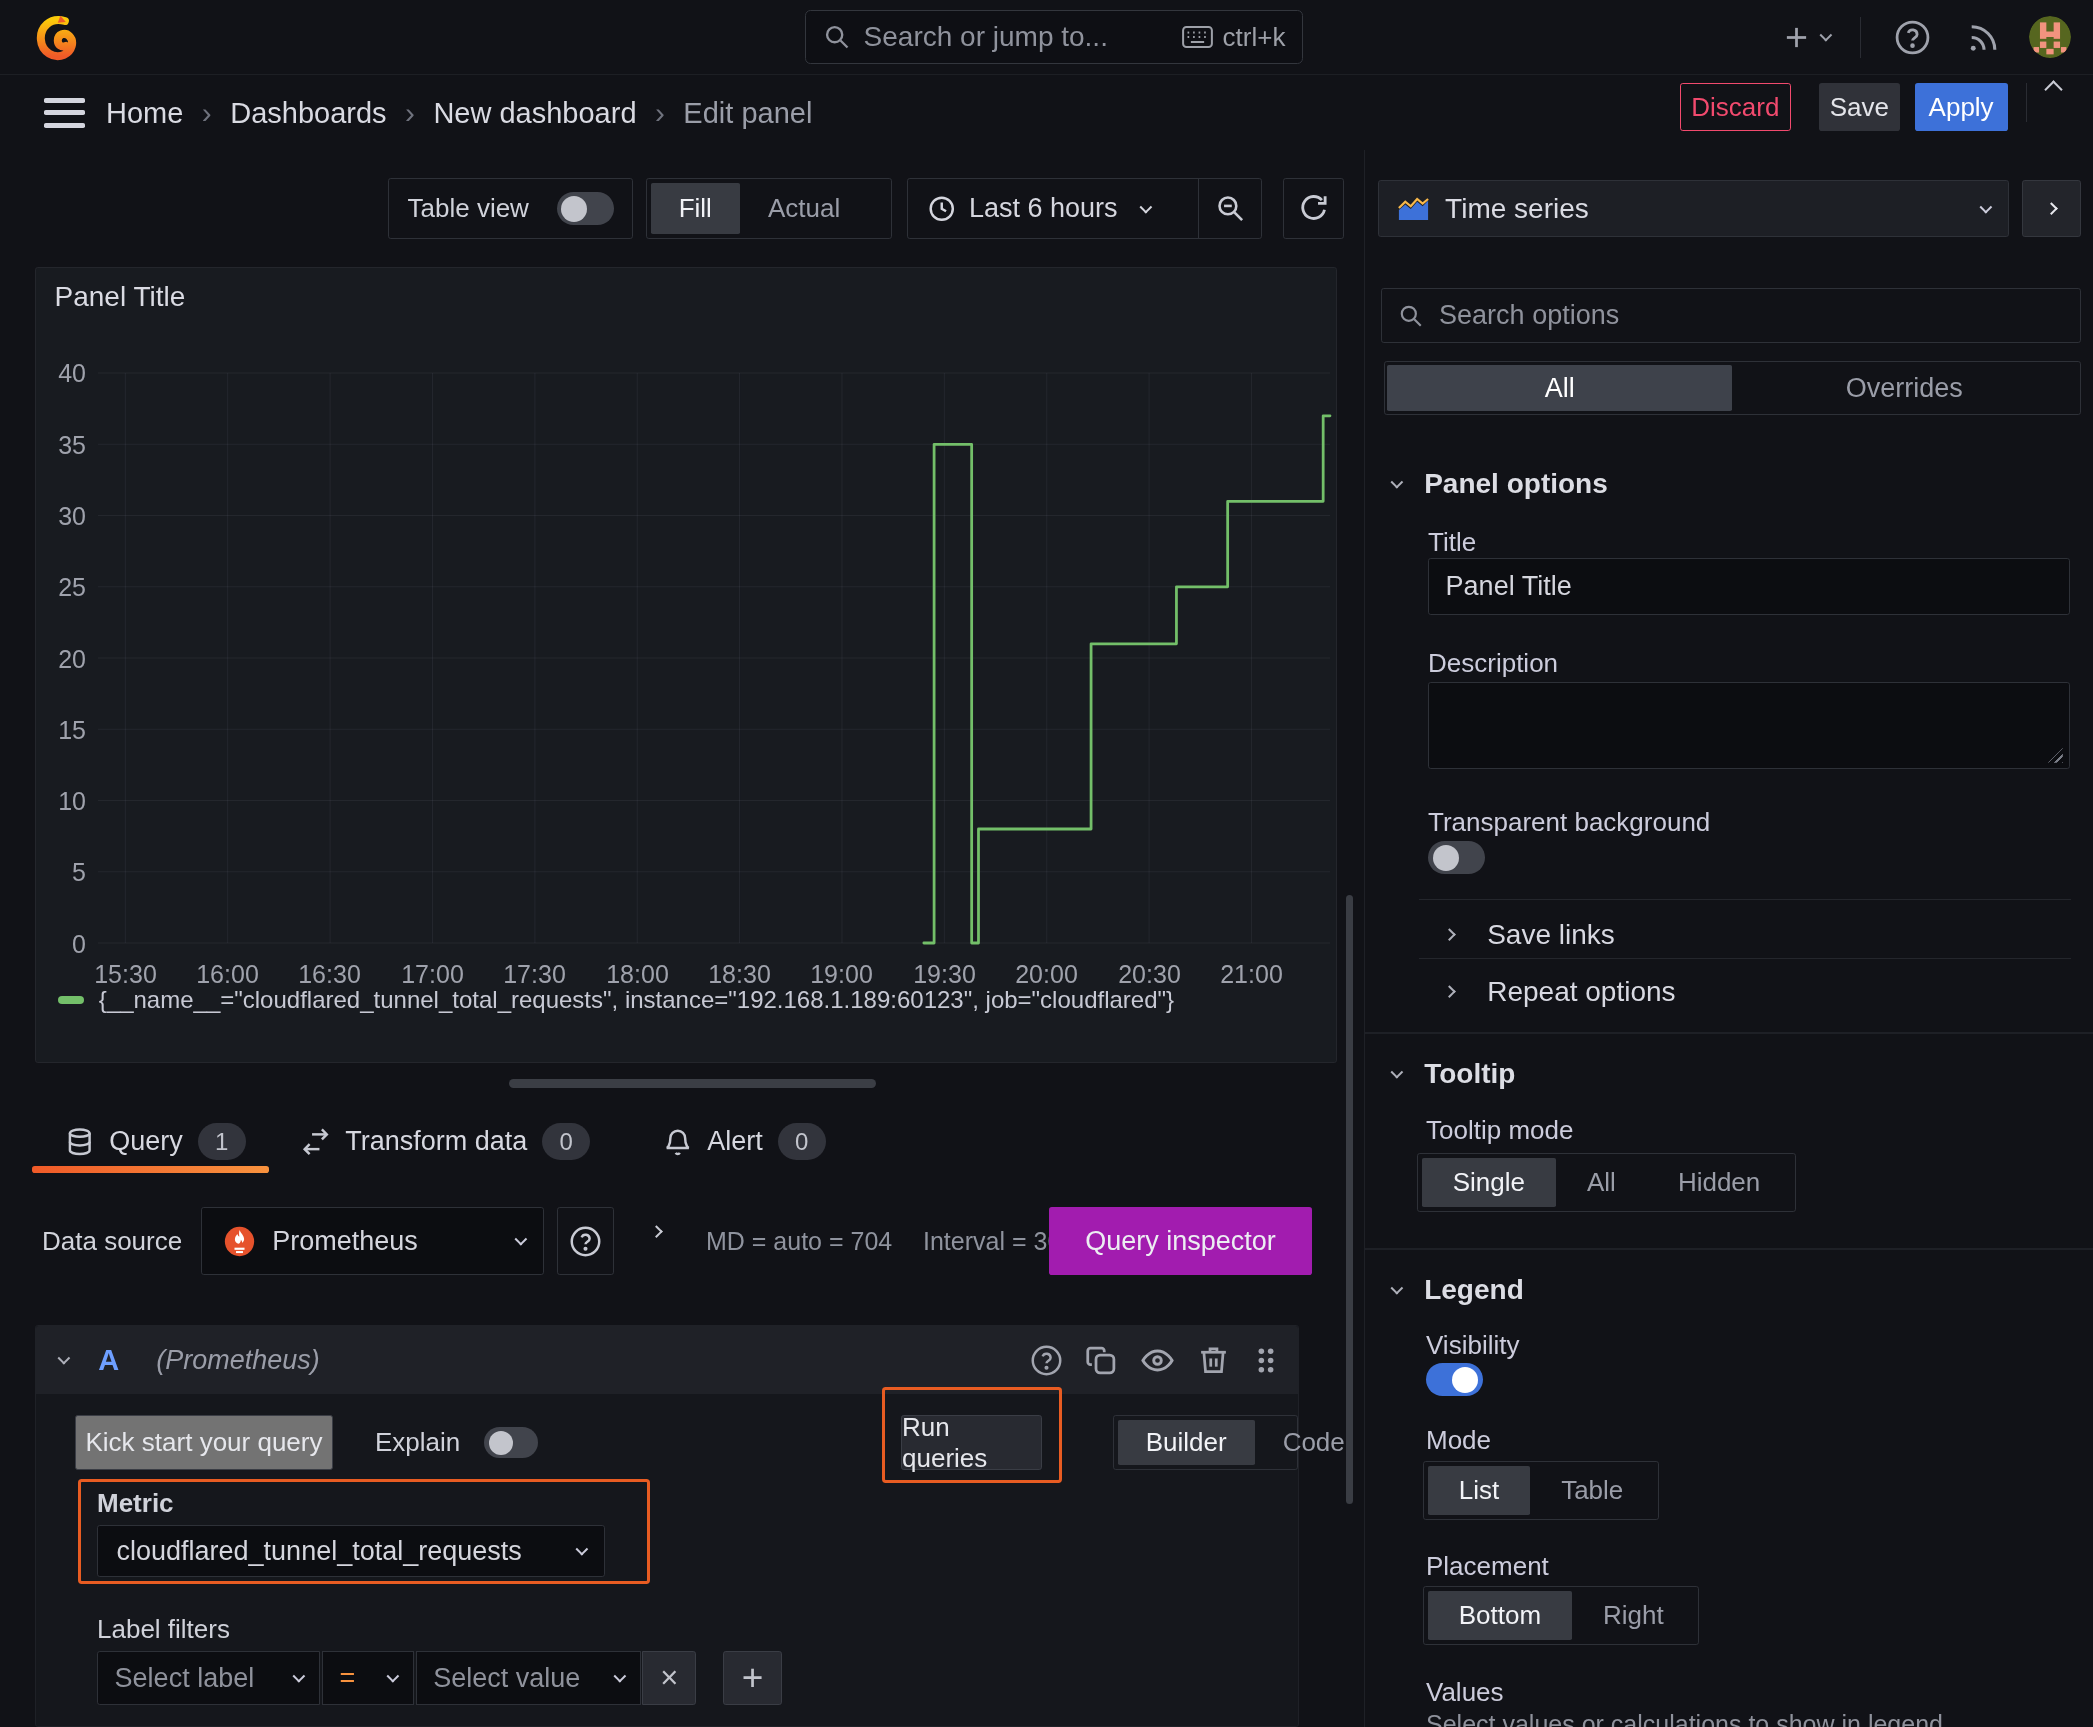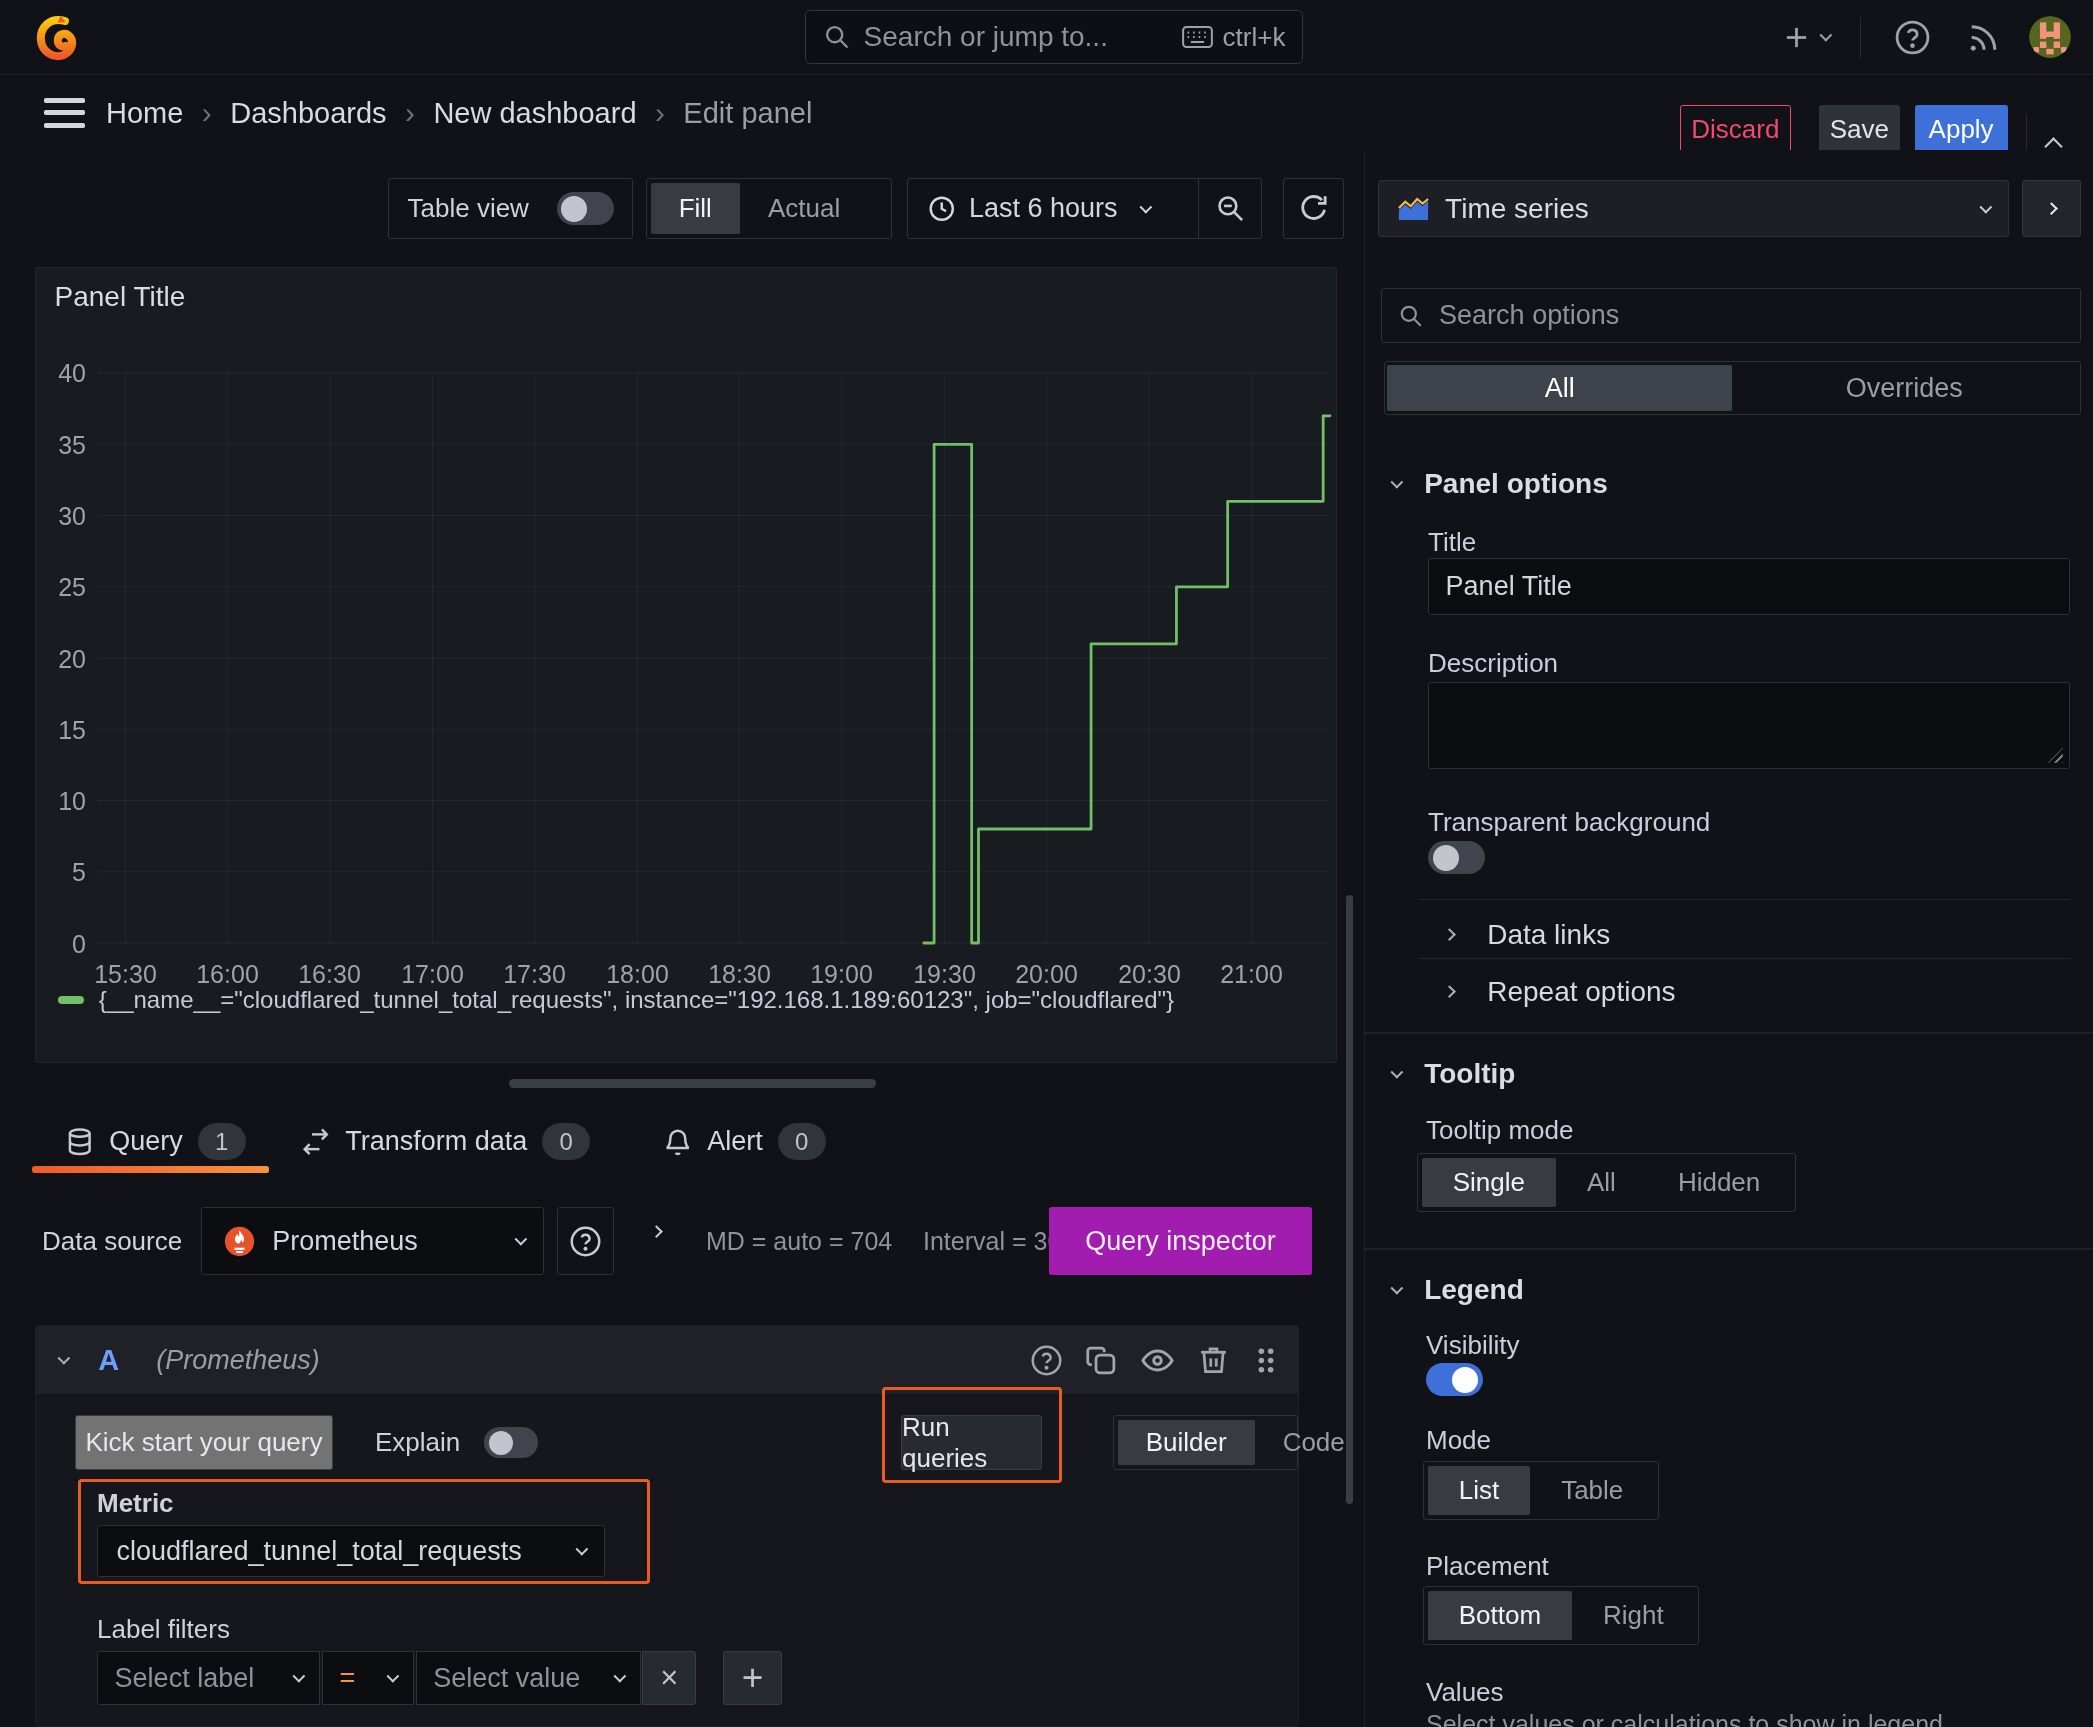--- a/index.html
+++ b/index.html
@@ -21,21 +21,21 @@
   .avatar { width:42px; height:42px; border-radius:50%; overflow:hidden; margin-right:22px; cursor:pointer; }
 
   
   .crumbbar { position:absolute; left:0; top:75px; width:2093px; height:76px; background:#111217; border-bottom:0.9px solid #1d1f24; }
   .hamburger { position:absolute; left:44px; top:23px; width:41px; height:29.5px; display:flex; flex-direction:column; justify-content:space-between; cursor:pointer; }
   .hamburger span { display:block; height:4.6px; border-radius:1.8px; background:#d4d5de; }
   .crumbs { position:absolute; left:106px; top:0; height:76px; display:flex; align-items:center; gap:18.5px; font-size:29px; }
   .crumbs .item { color:#d9dae2; cursor:pointer; }
   .crumbs .sep { color:#6f727d; font-size:29.5px; }
   .crumbs .current { color:#9a9da8; }
-  .crumb-actions { position:absolute; right:0; top:2px; height:76px; display:flex; align-items:flex-end; }
+  .crumb-actions { position:absolute; right:0; top:8px; height:76px; display:flex; align-items:flex-start; }
   .btn { display:flex; align-items:center; justify-content:center; height:48px; border-radius:2.8px; font-size:26px; cursor:pointer; }
   .btn-discard { width:111px; border:0.9px solid var(--pink); color:var(--pink); background:transparent; margin-right:28px; }
   .btn-save { width:81px; background:#303239; color:#e4e5ea; margin-right:14.8px; }
   .btn-apply { width:93px; background:var(--blue); color:#fff; }
   .action-divider { width:0.9px; height:39px; background:#2a2c33; margin:0 20px 0 18.5px; }
   .chev { display:inline-block; width:13px; height:13px; border-right:2.8px solid currentColor; border-bottom:2.8px solid currentColor; }
   .chev.down { transform:rotate(45deg) translateY(-1.8px); }
   .chev.up { transform:rotate(-135deg); }
   .chev.right { transform:rotate(-45deg); }
   .chev.sm { width:9.2px; height:9.2px; border-width:2.4px; }
@@ -561,21 +561,21 @@
     <textarea class="input desc-area" style=""></textarea>
     <span class="resize-corner"></span>
     <span class="field-label" style="left:63px; top:657px;">Transparent background</span>
     <span class="toggle transp-toggle">
         <span class="knob"></span>
       </span>
 
     <div class="hdivider" style="top:749px;"></div>
     <div class="row-collapsed" style="top:759px; height:52px;">
       <span class="chev right sm"></span>
-      <span>Data links</span>
+      <span>Save links</span>
     </div>
     <div class="hdivider" style="top:808px;"></div>
     <div class="row-collapsed" style="top:816px; height:52px;">
       <span class="chev right sm"></span>
       <span>Repeat options</span>
     </div>
 
     <div class="sec-divider" style="top:882px;"></div>
 
     <div class="sec-header" style="left:26px; top:908px;">

